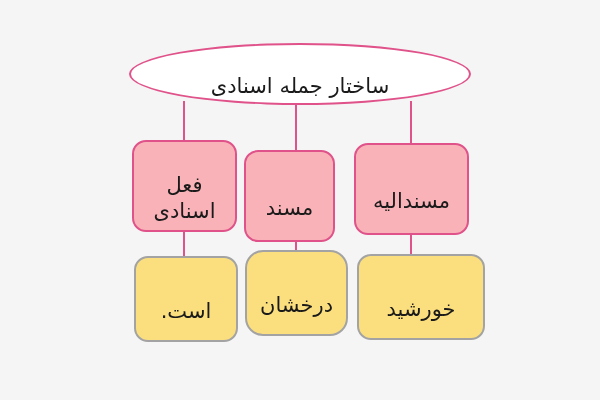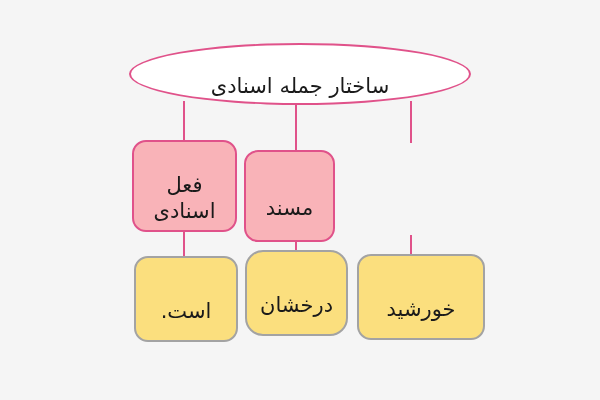--- a/index.html
+++ b/index.html
@@ -103,20 +103,23 @@
     <line x1="296" y1="242" x2="296" y2="262" stroke="#e0528a" stroke-width="2"></line>
     <line x1="184" y1="232" x2="184" y2="256" stroke="#e0528a" stroke-width="2"></line>
   </svg>
 
   <div class="watermark"></div>
 
   <div class="node root-node">
     <span class="node-label">ساختار جمله اسنادی</span>
   </div>
 
+  <div class="node mid-node mid-1">
+    <span class="node-label">مسندالیه</span>
+  </div>
   <div class="node mid-node mid-2">
     <span class="node-label">مسند</span>
   </div>
   <div class="node mid-node mid-3">
     <span class="node-label">فعل
 اسنادی</span>
   </div>
 
   <div class="node leaf-node leaf-1">
     <span class="node-label">خورشید</span>

